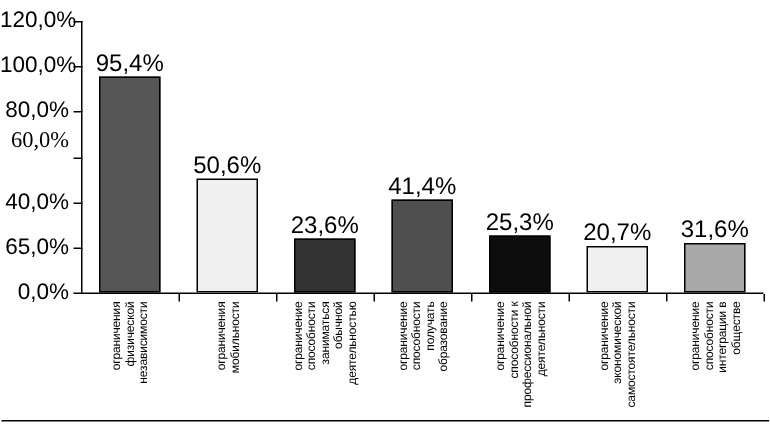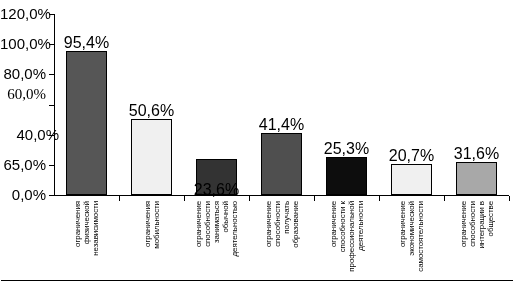--- a/index.html
+++ b/index.html
@@ -127,21 +127,21 @@
       <div class="y-tick" style="top: 165px;"></div>
       <div class="y-tick" style="top: 135px;"></div>
       <div class="y-tick" style="top: 105px;"></div>
       <div class="y-tick" style="top: 74px;"></div>
       <div class="y-tick" style="top: 44px;"></div>
       <div class="y-tick" style="top: 14px;"></div>
     </div>
   <div id="y-tick-labels">
       <div class="y-tick-label" style="left: 0px; width: 46px; top: 190px;">0,0%</div>
       <div class="y-tick-label" style="left: 0px; width: 46px; top: 160px;">65,0%</div>
-      <div class="y-tick-label" style="left: 0px; width: 46px; top: 130px; padding-left: 13px;">40,0%</div>
+      <div class="y-tick-label" style="left: 0px; width: 46px; top: 130px;">40,0%</div>
       <div class="y-tick-label" style="left: 0px; width: 46px; top: 89px; font-family: Liberation Serif, serif;">60,0%</div>
       <div class="y-tick-label" style="left: 0px; width: 46px; top: 69px;">80,0%</div>
       <div class="y-tick-label" style="left: 0px; width: 46px; top: 39px;">100,0%</div>
       <div class="y-tick-label" style="left: 0px; width: 46px; top: 9px;">120,0%</div>
     </div>
   <div id="x-ticks">
       <div class="x-tick" style="left: 119px;"></div>
       <div class="x-tick" style="left: 184px;"></div>
       <div class="x-tick" style="left: 249px;"></div>
       <div class="x-tick" style="left: 314px;"></div>
@@ -155,21 +155,21 @@
       <div class="bar" style="left: 131px; top: 119px; width: 41px; height: 76px; background: rgb(240, 240, 240); border-color: rgb(0, 0, 0);"></div>
       <div class="bar" style="left: 196px; top: 159px; width: 41px; height: 36px; background: rgb(51, 51, 51); border-color: rgb(0, 0, 0);"></div>
       <div class="bar" style="left: 261px; top: 133px; width: 41px; height: 62px; background: rgb(79, 79, 79); border-color: rgb(0, 0, 0);"></div>
       <div class="bar" style="left: 326px; top: 157px; width: 41px; height: 38px; background: rgb(13, 13, 13); border-color: rgb(0, 0, 0);"></div>
       <div class="bar" style="left: 391px; top: 164px; width: 41px; height: 31px; background: rgb(240, 240, 240); border-color: rgb(0, 0, 0);"></div>
       <div class="bar" style="left: 456px; top: 162px; width: 41px; height: 33px; background: rgb(168, 168, 168); border-color: rgb(0, 0, 0);"></div>
     </div>
   <div id="value-labels-layer">
       <div class="bar-value" style="left: 56.5px; width: 60px; top: 37px;">95,4%</div>
       <div class="bar-value" style="left: 121.5px; width: 60px; top: 105px;">50,6%</div>
-      <div class="bar-value" style="left: 186.5px; width: 60px; top: 145px; margin-top: 39px;">23,6%</div>
+      <div class="bar-value" style="left: 186.5px; width: 60px; top: 145px;">23,6%</div>
       <div class="bar-value" style="left: 251.5px; width: 60px; top: 119px;">41,4%</div>
       <div class="bar-value" style="left: 316.5px; width: 60px; top: 143px;">25,3%</div>
       <div class="bar-value" style="left: 381.5px; width: 60px; top: 150px;">20,7%</div>
       <div class="bar-value" style="left: 446.5px; width: 60px; top: 148px;">31,6%</div>
     </div>
   <div id="cat-labels-layer">
       <div class="cat-label" style="left: 54px; width: 65px;">
         <span class="cat-line">ограничения</span>
         <span class="cat-line">физической</span>
         <span class="cat-line">независимости</span>

